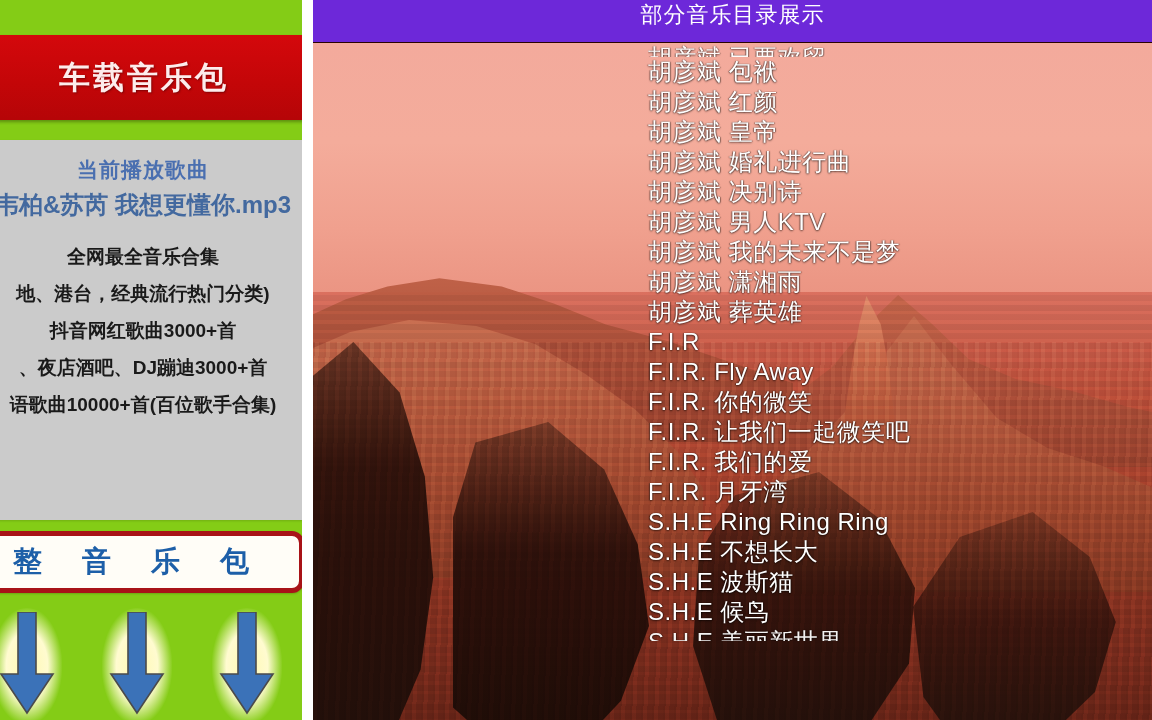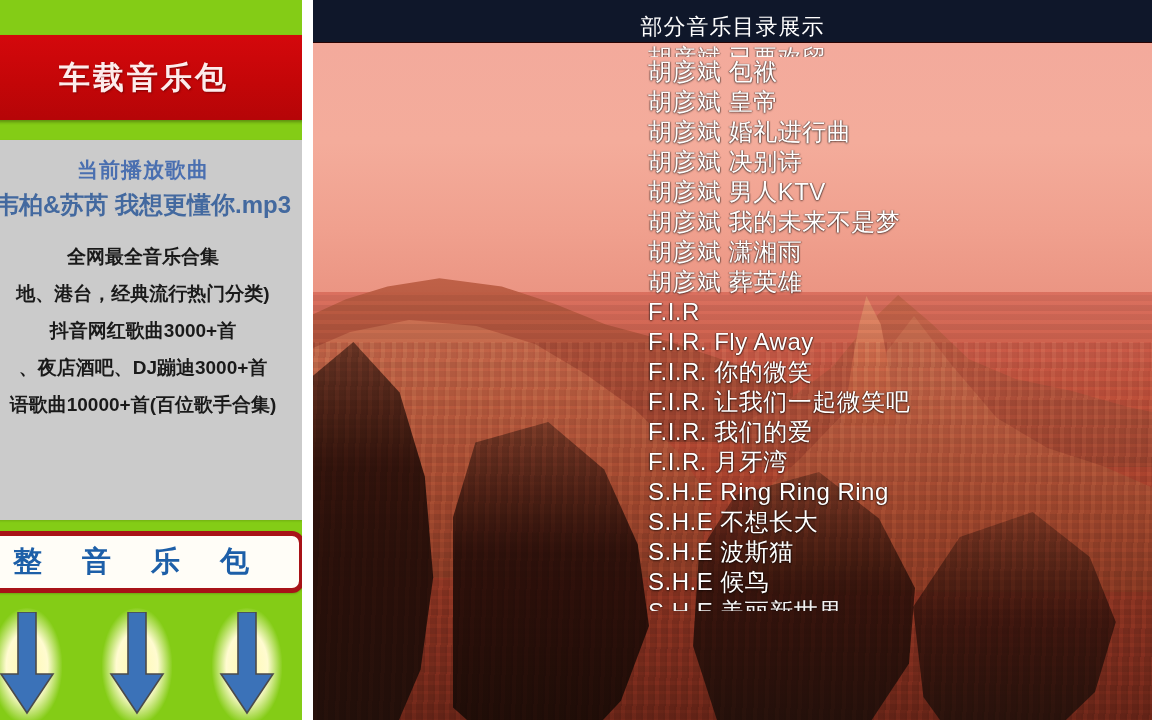--- a/index.html
+++ b/index.html
@@ -87,22 +87,22 @@
   .arrow-wrap svg{position:relative;}
 
   
   #right-panel{
     position:absolute;left:313px;top:0;width:839px;height:720px;
     overflow:hidden;background:#000;
   }
   
   #catalog-header{
     position:absolute;left:0;top:0;width:839px;height:42px;
-    background:#0f172a;
-    display:flex;align-items:flex-end;justify-content:center;
+    background:#6d28d9;
+    display:flex;align-items:flex-start;justify-content:center;
     z-index:5;
     border-bottom:1px solid #2a0303;
   }
   #catalog-header .txt{
     color:#ffffff;font-size:22px;letter-spacing:1px;white-space:nowrap;
   }
 
   
   #photo{
     position:absolute;left:0;top:42px;width:839px;height:678px;
@@ -270,20 +270,21 @@
     <div class="vstreak"></div>
   </div>
 
   <div id="catalog-header">
     <span class="txt">部分音乐目录展示</span>
   </div>
 
   <div id="song-list">
       <div class="song clipped">胡彦斌 已要欢留</div>
       <div class="song">胡彦斌 包袱</div>
+      <div class="song">胡彦斌 红颜</div>
       <div class="song">胡彦斌 皇帝</div>
       <div class="song">胡彦斌 婚礼进行曲</div>
       <div class="song">胡彦斌 决别诗</div>
       <div class="song">胡彦斌 男人KTV</div>
       <div class="song">胡彦斌 我的未来不是梦</div>
       <div class="song">胡彦斌 潇湘雨</div>
       <div class="song">胡彦斌 葬英雄</div>
       <div class="song">F.I.R</div>
       <div class="song">F.I.R. Fly Away</div>
       <div class="song">F.I.R. 你的微笑</div>

